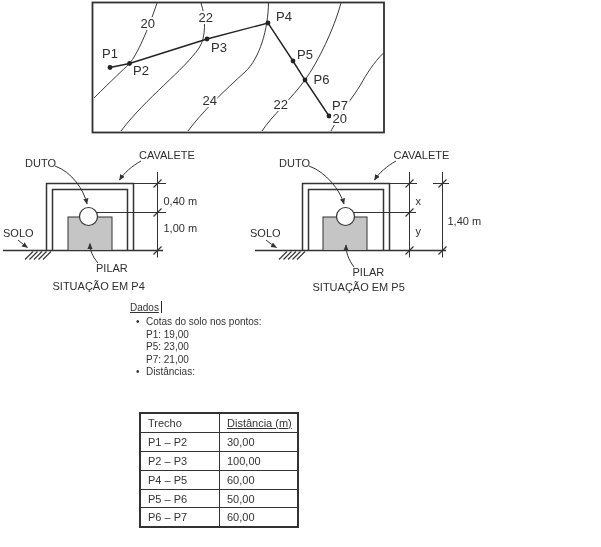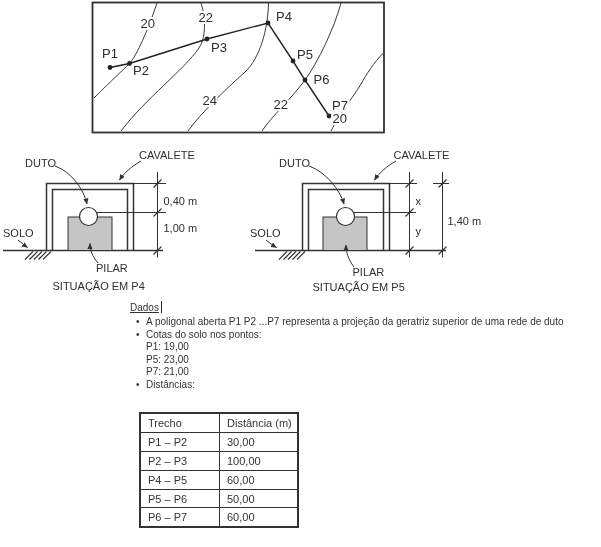--- a/index.html
+++ b/index.html
@@ -16,21 +16,21 @@
   .cursor{display:inline-block;width:1px;height:12px;background:#222;
           margin-left:2px;vertical-align:-2px;}
   .b-line .dot{display:inline-block;width:10px;margin-left:6px;}
   .sub-line{margin-left:16px;}
   table.dist{position:absolute;left:139px;top:412px;border-collapse:collapse;
              border:2px solid #333;table-layout:fixed;}
   table.dist th,table.dist td{border:1px solid #333;font-size:11px;font-weight:normal;
              text-align:left;padding:0 2px 0 7px;height:17.9px;vertical-align:middle;
              color:#333;white-space:nowrap;}
   .col-trecho{width:69px;margin-top:8px;}
-  .col-dist{width:68px;}
+  .col-dist{width:68px;text-decoration:underline;}
 </style>
 </head>
 <body>
 
 <div class="canvas">
 
   <svg width="601" height="547" viewBox="0 0 601 547">
     <defs>
       <marker id="arw" markerWidth="8" markerHeight="8" refX="5.5" refY="3" orient="auto" markerUnits="userSpaceOnUse">
         <path d="M0,0.4 L6,3 L0,5.6 Z" fill="#333"></path>
@@ -158,21 +158,20 @@
       <text x="352.5" y="275.5" class="sec-label">PILAR</text>
       <text x="415.5" y="204.5" class="sec-label">x</text>
       <text x="415.5" y="235" class="sec-label">y</text>
       <text x="447.5" y="224.5" class="sec-label">1,40 m</text>
       <text x="312.5" y="291" class="sec-label">SITUAÇÃO EM P5</text>
     </g>
   </svg>
 
   <div class="dados">
     <div class="dados-title-row"><span>Dados</span><span class="cursor"></span></div>
-    <div class="b-line"><span class="dot">•</span><span>A poligonal aberta P1 P2 ...P7 representa a projeção da geratriz superior de uma rede de duto</span></div>
     <div class="b-line"><span class="dot">•</span><span>Cotas do solo nos pontos:</span></div>
     <div class="sub-line">P1: 19,00</div>
     <div class="sub-line">P5: 23,00</div>
     <div class="sub-line">P7: 21,00</div>
     <div class="b-line"><span class="dot">•</span><span>Distâncias:</span></div>
   </div>
 
   <table class="dist">
     <thead>
       <tr>

